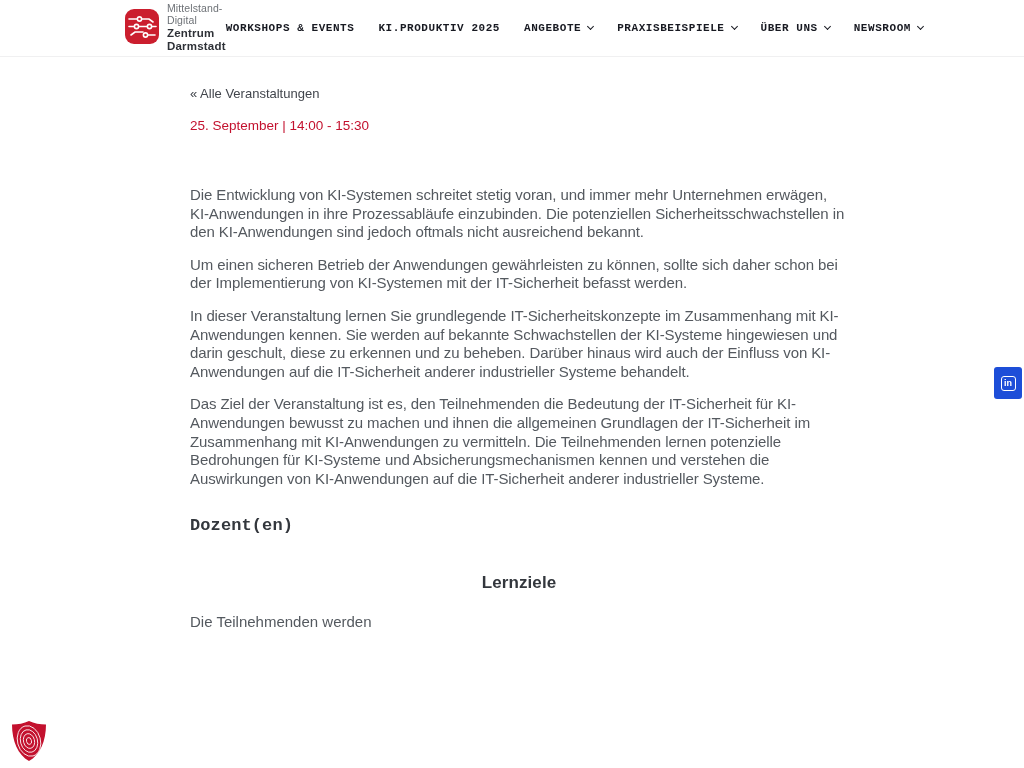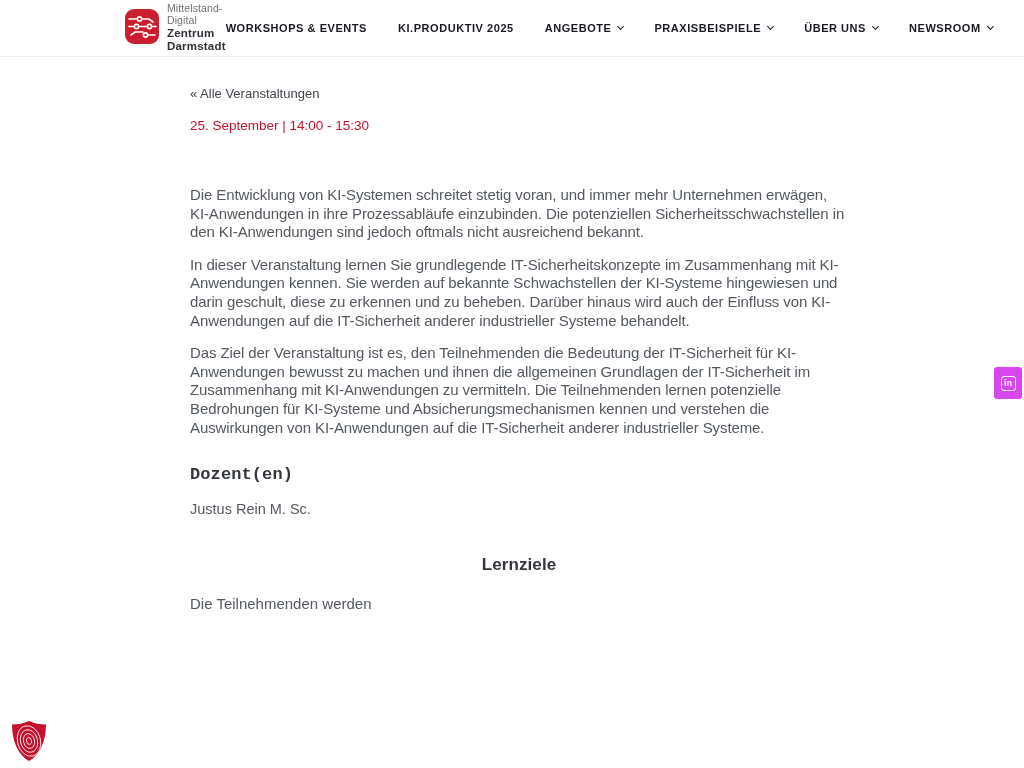--- a/index.html
+++ b/index.html
@@ -16,21 +16,21 @@
     align-items: center;
     justify-content: space-between;
     padding: 0 134px 0 125px;
     background: #ffffff;
     border-bottom: 1px solid #f0f0f1;
   }
   .logo { display: flex; align-items: center; gap: 8px; cursor: pointer; }
   .logo-text { display: flex; flex-direction: column; line-height: 1.12; }
   .logo-line1 { font-size: 10.5px; color: #6e7277; letter-spacing: 0.1px; }
   .logo-line2, .logo-line3 { font-size: 11.5px; font-weight: 700; color: #2e3137; letter-spacing: 0.2px; }
-  .main-nav { display: flex; align-items: center; gap: 31px; }
+  .main-nav { display: flex; align-items: center; gap: 24px; font-family: Liberation Mono, monospace; }
   .nav-item {
     display: flex; align-items: center;
     font-size: 11px; font-weight: 700;
     letter-spacing: 0.55px;
     color: #181a22;
     text-transform: uppercase;
     cursor: pointer;
     white-space: nowrap;
   }
   .caret {
@@ -87,21 +87,21 @@
   .goals-list li {
     font-size: 15px;
     line-height: 18.6px;
     color: #54595f;
   }
   
   .linkedin-share {
     position: fixed;
     right: 2px; top: 367px;
     width: 28px; height: 32px;
-    background: #d946ef;
+    background: #1d4ed8;
     border-radius: 3px;
     display: flex; align-items: center; justify-content: center;
     cursor: pointer;
   }
   .linkedin-glyph {
     width: 15px; height: 15px;
     border: 1.5px solid #ffffff;
     border-radius: 3px;
     color: #ffffff;
     font-size: 9px;
@@ -172,26 +172,26 @@
 </header>
 
 <main class="main-content">
   <a class="back-link">« Alle Veranstaltungen</a>
 
 
   <div class="event-datetime">25. September | 14:00 - 15:30</div>
 
   <div class="event-description">
     <p>Die Entwicklung von KI-Systemen schreitet stetig voran, und immer mehr Unternehmen erwägen, KI-Anwendungen in ihre Prozessabläufe einzubinden. Die potenziellen Sicherheitsschwachstellen in den KI-Anwendungen sind jedoch oftmals nicht ausreichend bekannt.</p>
+    <p>Um einen sicheren Betrieb der Anwendungen gewährleisten zu können, sollte sich daher schon bei der Implementierung von KI-Systemen mit der IT-Sicherheit befasst werden.</p>
     <p>In dieser Veranstaltung lernen Sie grundlegende IT-Sicherheitskonzepte im Zusammenhang mit KI-Anwendungen kennen. Sie werden auf bekannte Schwachstellen der KI-Systeme hingewiesen und darin geschult, diese zu erkennen und zu beheben. Darüber hinaus wird auch der Einfluss von KI-Anwendungen auf die IT-Sicherheit anderer industrieller Systeme behandelt.</p>
     <p>Das Ziel der Veranstaltung ist es, den Teilnehmenden die Bedeutung der IT-Sicherheit für KI-Anwendungen bewusst zu machen und ihnen die allgemeinen Grundlagen der IT-Sicherheit im Zusammenhang mit KI-Anwendungen zu vermitteln. Die Teilnehmenden lernen potenzielle Bedrohungen für KI-Systeme und Absicherungsmechanismen kennen und verstehen die Auswirkungen von KI-Anwendungen auf die IT-Sicherheit anderer industrieller Systeme.</p>
   </div>
 
   <h2 class="section-heading speakers-heading">Dozent(en)</h2>
-  <p class="speaker-name">Justus Rein M. Sc.</p>
 
   <h2 class="section-heading goals-heading">Lernziele</h2>
   <p class="goals-intro">Die Teilnehmenden werden</p>
 </main>
 
 <div class="linkedin-share">
   <span class="linkedin-glyph">in</span>
 </div>
 
 <div class="privacy-badge">

